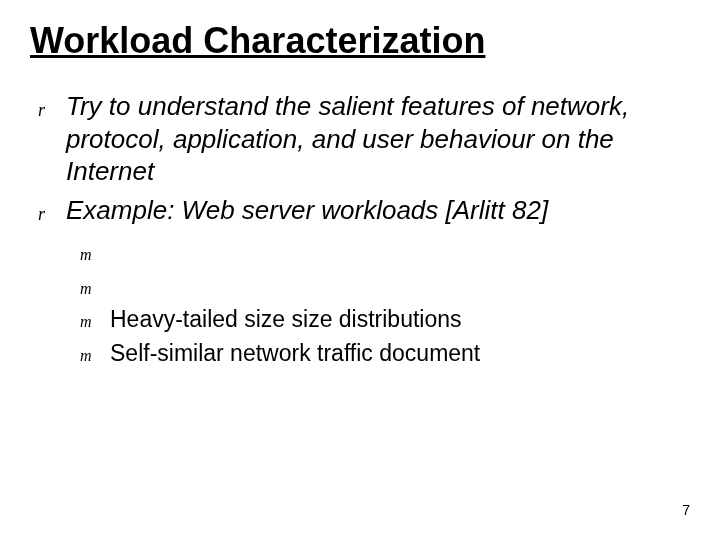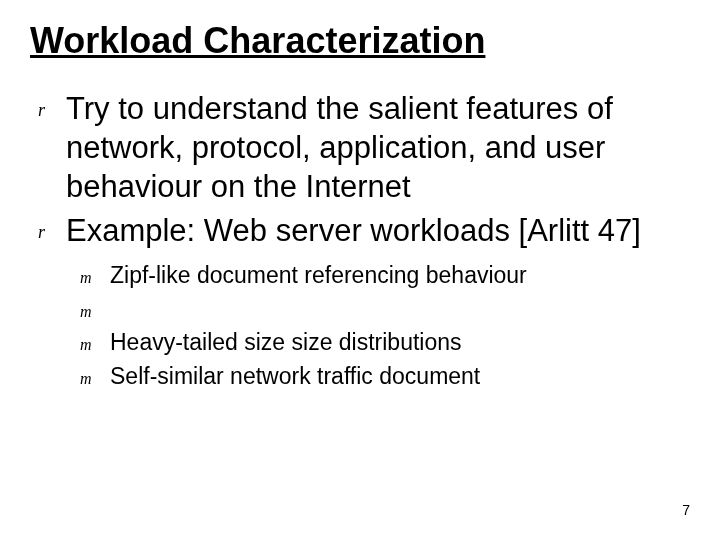--- a/index.html
+++ b/index.html
@@ -2,48 +2,47 @@
 <html><head>
 <meta charset="utf-8">
 <style>
   * { margin: 0; padding: 0; box-sizing: border-box; }
   html, body { width: 720px; height: 540px; background: #fff; font-family: "Times New Roman", Times, serif; color: #000; }
   .slide { width: 720px; height: 540px; position: relative; padding: 20px 32px 30px 30px; }
   .title { font-family: Verdana, Geneva, sans-serif; font-size: 36px; text-decoration: underline; margin-bottom: 28px; letter-spacing: 0px; }
   .level1 { list-style: none; margin-left: 8px; }
   .level1 > li { display: flex; align-items: flex-start; margin-bottom: 6px; }
   .level1 > li .bullet-r { font-family: "Times New Roman", serif; font-style: italic; font-size: 18px; width: 28px; flex-shrink: 0; line-height: 1.6; padding-top: 6px; }
-  .level1 > li .content { font-family: Verdana, Geneva, sans-serif; font-size: 31px; line-height: 1.25; }
+  .level1 > li .content { font-family: Verdana, Geneva, sans-serif; font-size: 26px; line-height: 1.25; font-style: italic; }
   .level2 { list-style: none; margin-left: 50px; margin-top: 10px; }
   .level2 > li { display: flex; align-items: flex-start; margin-bottom: 4px; }
   .level2 > li .bullet-m { font-family: "Times New Roman", serif; font-style: italic; font-size: 16px; width: 30px; flex-shrink: 0; line-height: 1.6; padding-top: 4px; }
   .level2 > li .content { font-family: Verdana, Geneva, sans-serif; font-size: 23px; line-height: 1.3; }
   .pagenum { position: absolute; bottom: 22px; right: 30px; font-family: Verdana, Geneva, sans-serif; font-size: 14px; }
 </style>
 </head>
 <body>
 
 <div class="slide">
   <h1 class="title">Workload Characterization</h1>
 
   <ul class="level1">
     <li>
       <span class="bullet-r">r</span>
       <span class="content">Try to understand the salient features of network, protocol, application, and user behaviour on the Internet</span>
     </li>
     <li>
       <span class="bullet-r">r</span>
-      <span class="content">Example: Web server workloads [Arlitt 47]</span>
+      <span class="content">Example: Web server workloads [Arlitt 82]</span>
     </li>
   </ul>
 
   <ul class="level2">
     <li>
       <span class="bullet-m">m</span>
-      <span class="content">Zipf-like document referencing behaviour</span>
     </li>
     <li>
       <span class="bullet-m">m</span>
     </li>
     <li>
       <span class="bullet-m">m</span>
       <span class="content">Heavy-tailed size size distributions</span>
     </li>
     <li>
       <span class="bullet-m">m</span>

